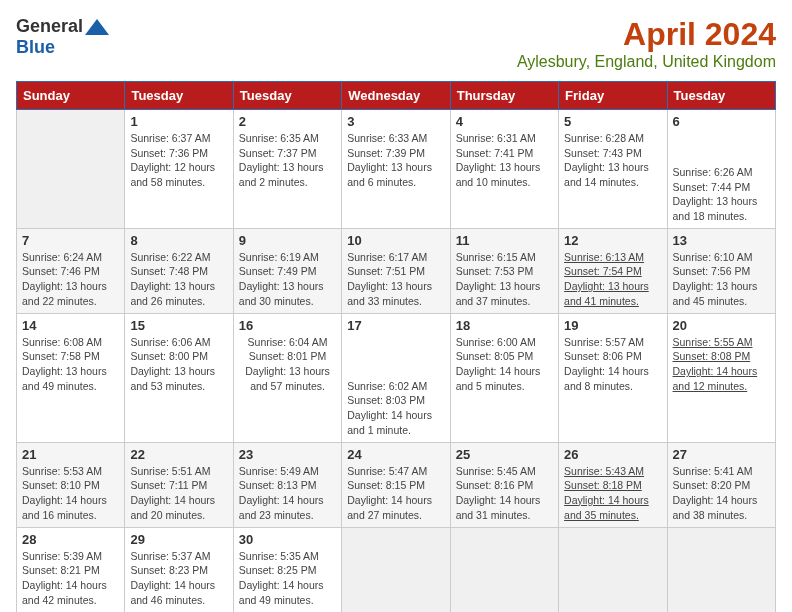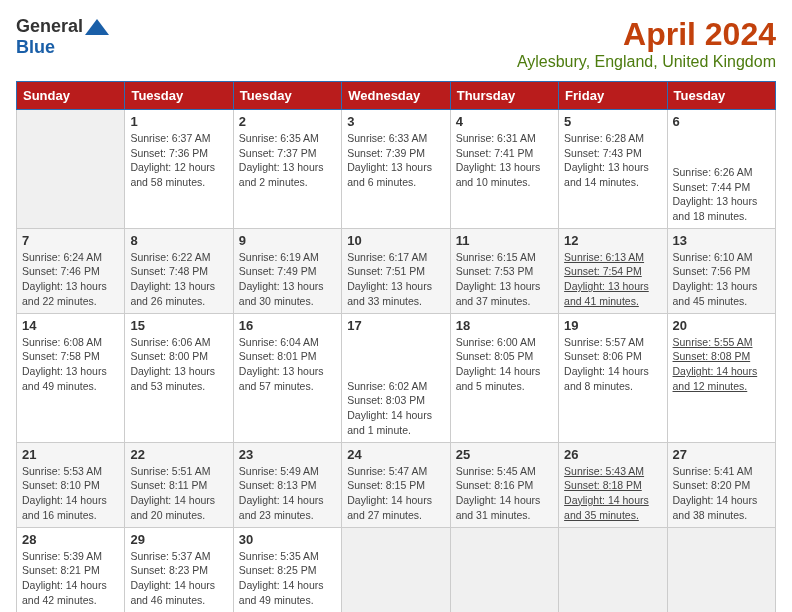--- a/index.html
+++ b/index.html
@@ -234,21 +234,21 @@
         </td>
         <td>
           <div class="day-number">15</div>
           <div class="day-info" style="white-space: pre-line;">Sunrise: 6:06 AM
 Sunset: 8:00 PM
 Daylight: 13 hours
 and 53 minutes.</div>
         </td>
         <td>
           <div class="day-number">16</div>
-          <div class="day-info" style="white-space: pre-line;">Sunrise: 6:04 AM
+          <div class="day-info" style="white-space: pre-line; text-align: center;">Sunrise: 6:04 AM
 Sunset: 8:01 PM
 Daylight: 13 hours
 and 57 minutes.</div>
         </td>
         <td>
           <div class="day-number">17</div>
           <div class="day-info" style="white-space: pre-line; margin-top: 46px;">Sunrise: 6:02 AM
 Sunset: 8:03 PM
 Daylight: 14 hours
 and 1 minute.</div>
@@ -279,21 +279,21 @@
         <td>
           <div class="day-number">21</div>
           <div class="day-info" style="white-space: pre-line;">Sunrise: 5:53 AM
 Sunset: 8:10 PM
 Daylight: 14 hours
 and 16 minutes.</div>
         </td>
         <td>
           <div class="day-number">22</div>
           <div class="day-info" style="white-space: pre-line;">Sunrise: 5:51 AM
-Sunset: 8:11 PM
+Sunset: 7:11 PM
 Daylight: 14 hours
 and 20 minutes.</div>
         </td>
         <td>
           <div class="day-number">23</div>
           <div class="day-info" style="white-space: pre-line;">Sunrise: 5:49 AM
 Sunset: 8:13 PM
 Daylight: 14 hours
 and 23 minutes.</div>
         </td>

